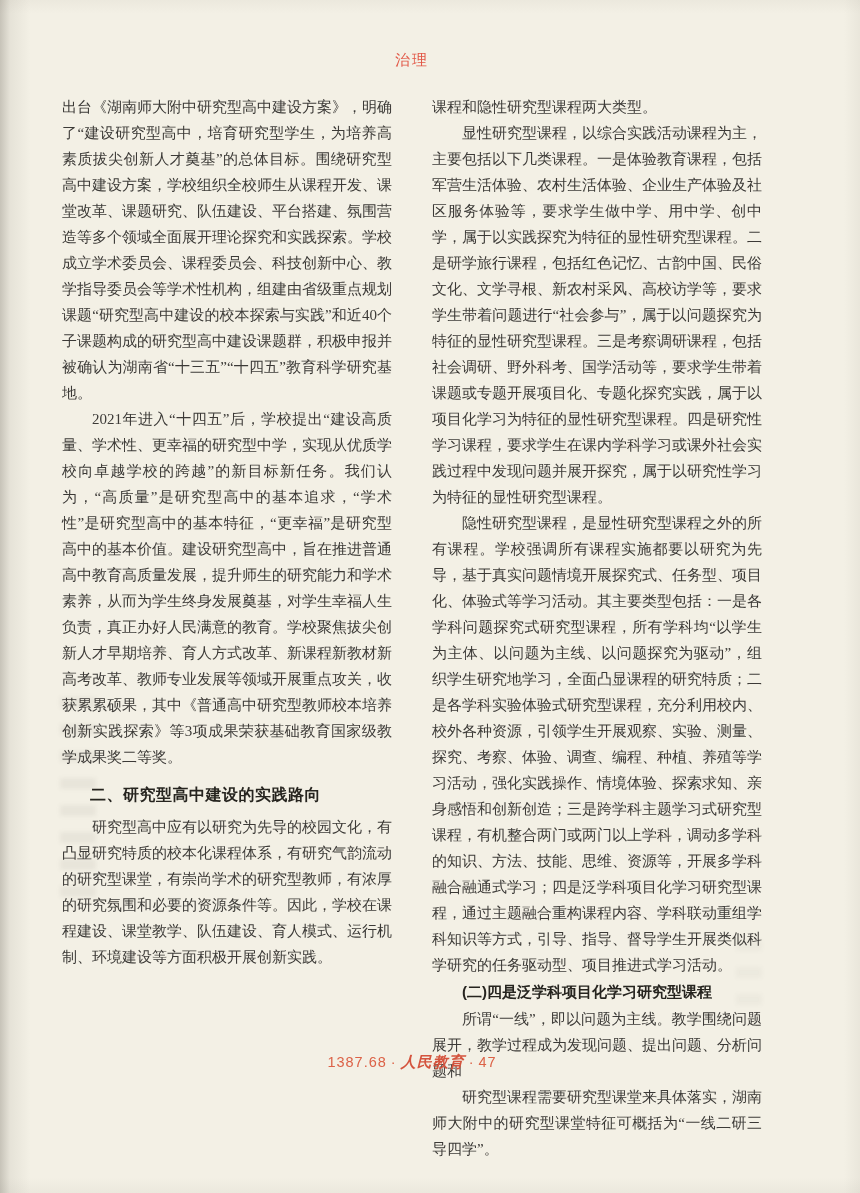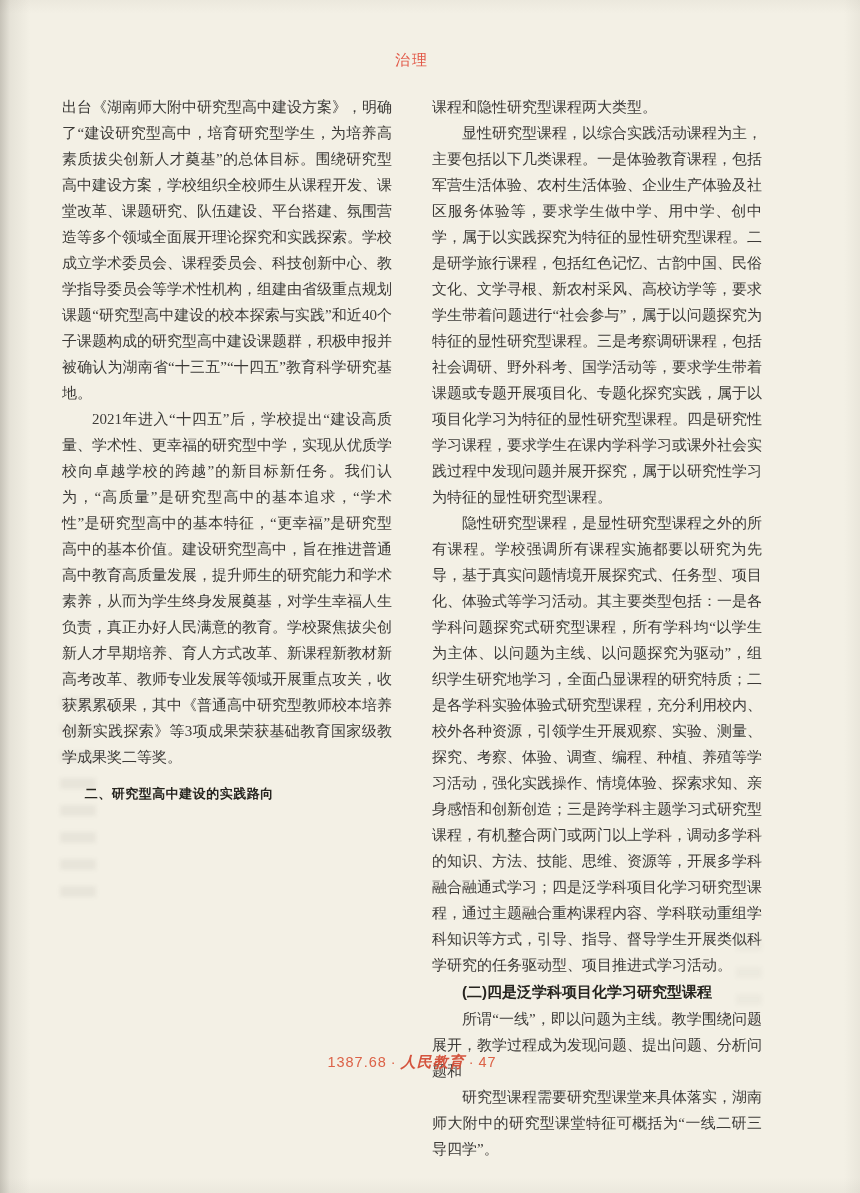--- a/index.html
+++ b/index.html
@@ -38,23 +38,23 @@
     width: 330px;
     color: #3c3a37;
     font-size: 15px;
     line-height: 26px;
     text-align: justify;
   }
   .col p { margin: 0; }
   .col p.body { text-rendering: optimizeLegibility; }
   .col p.indent { text-indent: 2em; }
   .col p.section-heading {
-    font-family: Liberation Mono, monospace;
+    font-family: Liberation Serif, serif;
     font-weight: bold;
-    font-size: 13px;
+    font-size: 16px;
     color: #26241f;
     margin: 12px 0 6px 0;
     text-indent: 1.75em;
     letter-spacing: 0.5px;
   }
   .col p.sub-heading {
     font-family: "Liberation Sans", "DejaVu Sans", sans-serif;
     font-weight: bold;
     font-size: 15px;
     color: #26241f;
@@ -99,20 +99,21 @@
   <div class="running-head">治理</div>
 
   <div class="smudge" id="smudge-1"></div>
   <div class="smudge" id="smudge-2"></div>
 
   <div class="columns">
     <div class="col">
         <p class="body">出台《湖南师大附中研究型高中建设方案》，明确了“建设研究型高中，培育研究型学生，为培养高素质拔尖创新人才奠基”的总体目标。围绕研究型高中建设方案，学校组织全校师生从课程开发、课堂改革、课题研究、队伍建设、平台搭建、氛围营造等多个领域全面展开理论探究和实践探索。学校成立学术委员会、课程委员会、科技创新中心、教学指导委员会等学术性机构，组建由省级重点规划课题“研究型高中建设的校本探索与实践”和近40个子课题构成的研究型高中建设课题群，积极申报并被确认为湖南省“十三五”“十四五”教育科学研究基地。</p>
         <p class="body indent">2021年进入“十四五”后，学校提出“建设高质量、学术性、更幸福的研究型中学，实现从优质学校向卓越学校的跨越”的新目标新任务。我们认为，“高质量”是研究型高中的基本追求，“学术性”是研究型高中的基本特征，“更幸福”是研究型高中的基本价值。建设研究型高中，旨在推进普通高中教育高质量发展，提升师生的研究能力和学术素养，从而为学生终身发展奠基，对学生幸福人生负责，真正办好人民满意的教育。学校聚焦拔尖创新人才早期培养、育人方式改革、新课程新教材新高考改革、教师专业发展等领域开展重点攻关，收获累累硕果，其中《普通高中研究型教师校本培养创新实践探索》等3项成果荣获基础教育国家级教学成果奖二等奖。</p>
         <p class="section-heading">二、研究型高中建设的实践路向</p>
+        <p class="body indent">研究型高中应有以研究为先导的校园文化，有凸显研究特质的校本化课程体系，有研究气韵流动的研究型课堂，有崇尚学术的研究型教师，有浓厚的研究氛围和必要的资源条件等。因此，学校在课程建设、课堂教学、队伍建设、育人模式、运行机制、环境建设等方面积极开展创新实践。</p>
       </div>
     <div class="col">
         <p class="body">课程和隐性研究型课程两大类型。</p>
         <p class="body indent">显性研究型课程，以综合实践活动课程为主，主要包括以下几类课程。一是体验教育课程，包括军营生活体验、农村生活体验、企业生产体验及社区服务体验等，要求学生做中学、用中学、创中学，属于以实践探究为特征的显性研究型课程。二是研学旅行课程，包括红色记忆、古韵中国、民俗文化、文学寻根、新农村采风、高校访学等，要求学生带着问题进行“社会参与”，属于以问题探究为特征的显性研究型课程。三是考察调研课程，包括社会调研、野外科考、国学活动等，要求学生带着课题或专题开展项目化、专题化探究实践，属于以项目化学习为特征的显性研究型课程。四是研究性学习课程，要求学生在课内学科学习或课外社会实践过程中发现问题并展开探究，属于以研究性学习为特征的显性研究型课程。</p>
         <p class="body indent">隐性研究型课程，是显性研究型课程之外的所有课程。学校强调所有课程实施都要以研究为先导，基于真实问题情境开展探究式、任务型、项目化、体验式等学习活动。其主要类型包括：一是各学科问题探究式研究型课程，所有学科均“以学生为主体、以问题为主线、以问题探究为驱动”，组织学生研究地学习，全面凸显课程的研究特质；二是各学科实验体验式研究型课程，充分利用校内、校外各种资源，引领学生开展观察、实验、测量、探究、考察、体验、调查、编程、种植、养殖等学习活动，强化实践操作、情境体验、探索求知、亲身感悟和创新创造；三是跨学科主题学习式研究型课程，有机整合两门或两门以上学科，调动多学科的知识、方法、技能、思维、资源等，开展多学科融合融通式学习；四是泛学科项目化学习研究型课程，通过主题融合重构课程内容、学科联动重组学科知识等方式，引导、指导、督导学生开展类似科学研究的任务驱动型、项目推进式学习活动。</p>
         <p class="sub-heading">(二)四是泛学科项目化学习研究型课程</p>
         <p class="body indent">所谓“一线”，即以问题为主线。教学围绕问题展开，教学过程成为发现问题、提出问题、分析问题和</p>
         <p class="body indent">研究型课程需要研究型课堂来具体落实，湖南师大附中的研究型课堂特征可概括为“一线二研三导四学”。</p>
       </div>
   </div>

